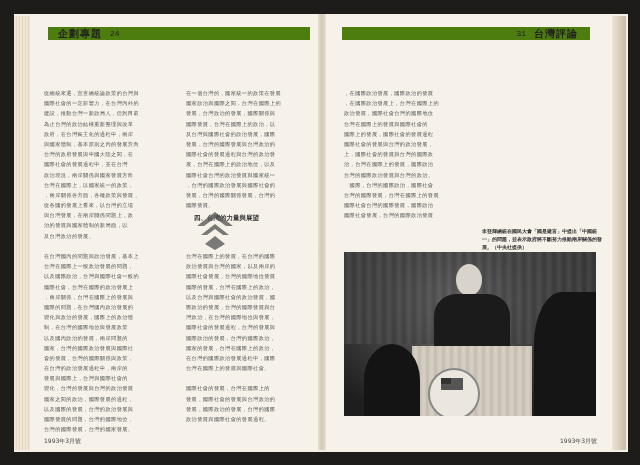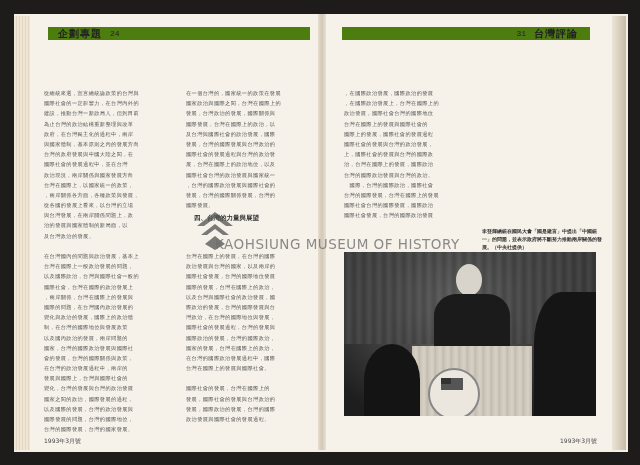--- a/index.html
+++ b/index.html
@@ -239,14 +239,13 @@
 
 <div class="footer left">1993年3月號</div>
 <div class="footer right">1993年3月號</div>
 
 <div class="watermark">
   <svg class="wm-logo" viewBox="0 0 40 40">
     <polygon points="20,2 38,16 31,16 20,8 9,16 2,16" fill="rgba(90,90,90,0.8)"></polygon>
     <polygon points="20,14 34,25 28,25 20,19 12,25 6,25" fill="rgba(90,90,90,0.8)"></polygon>
     <polygon points="20,26 30,34 20,40 10,34" fill="rgba(90,90,90,0.8)"></polygon>
   </svg>
-  <div class="wm-en">KAOHSIUNG MUSEUM OF HISTORY</div>
 </div>
 
 </body></html>

